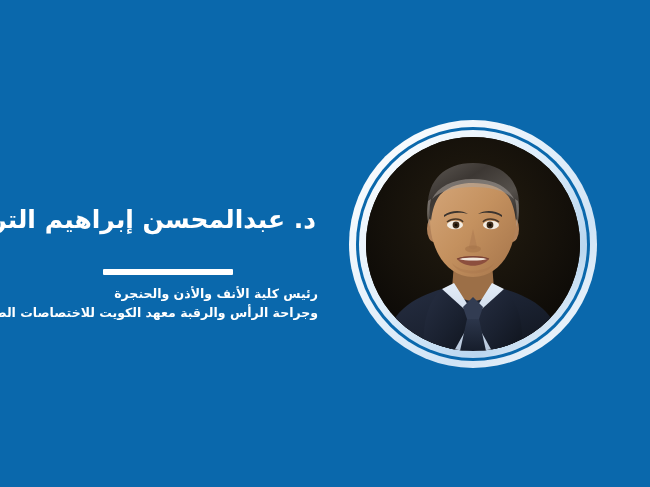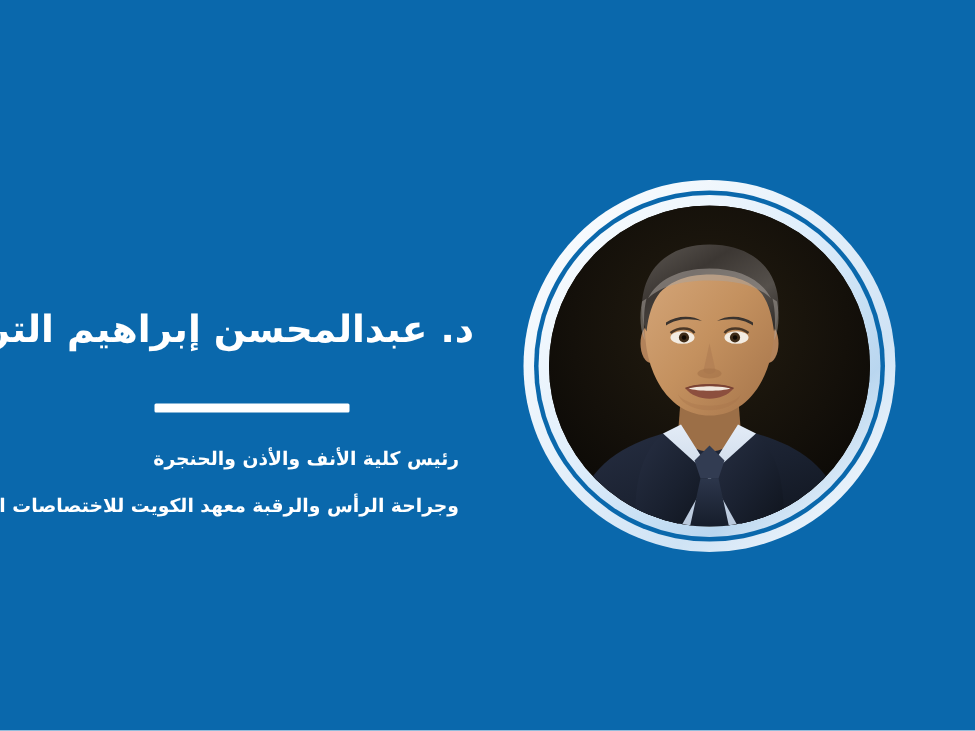--- a/index.html
+++ b/index.html
@@ -60,21 +60,21 @@
   .subtitle-block {
     position: absolute;
     left: 0;
     top: 284px;
     width: 322px;
     text-align: right;
     direction: rtl;
   }
 
   .subtitle-line {
-    margin: 12px;
+    margin: 0;
     padding: 0 4px 0 0;
     color: #ffffff;
     font-size: 12.5px;
     font-weight: bold;
     line-height: 1.55;
     white-space: nowrap;
     text-align: right;
   }
 
   

